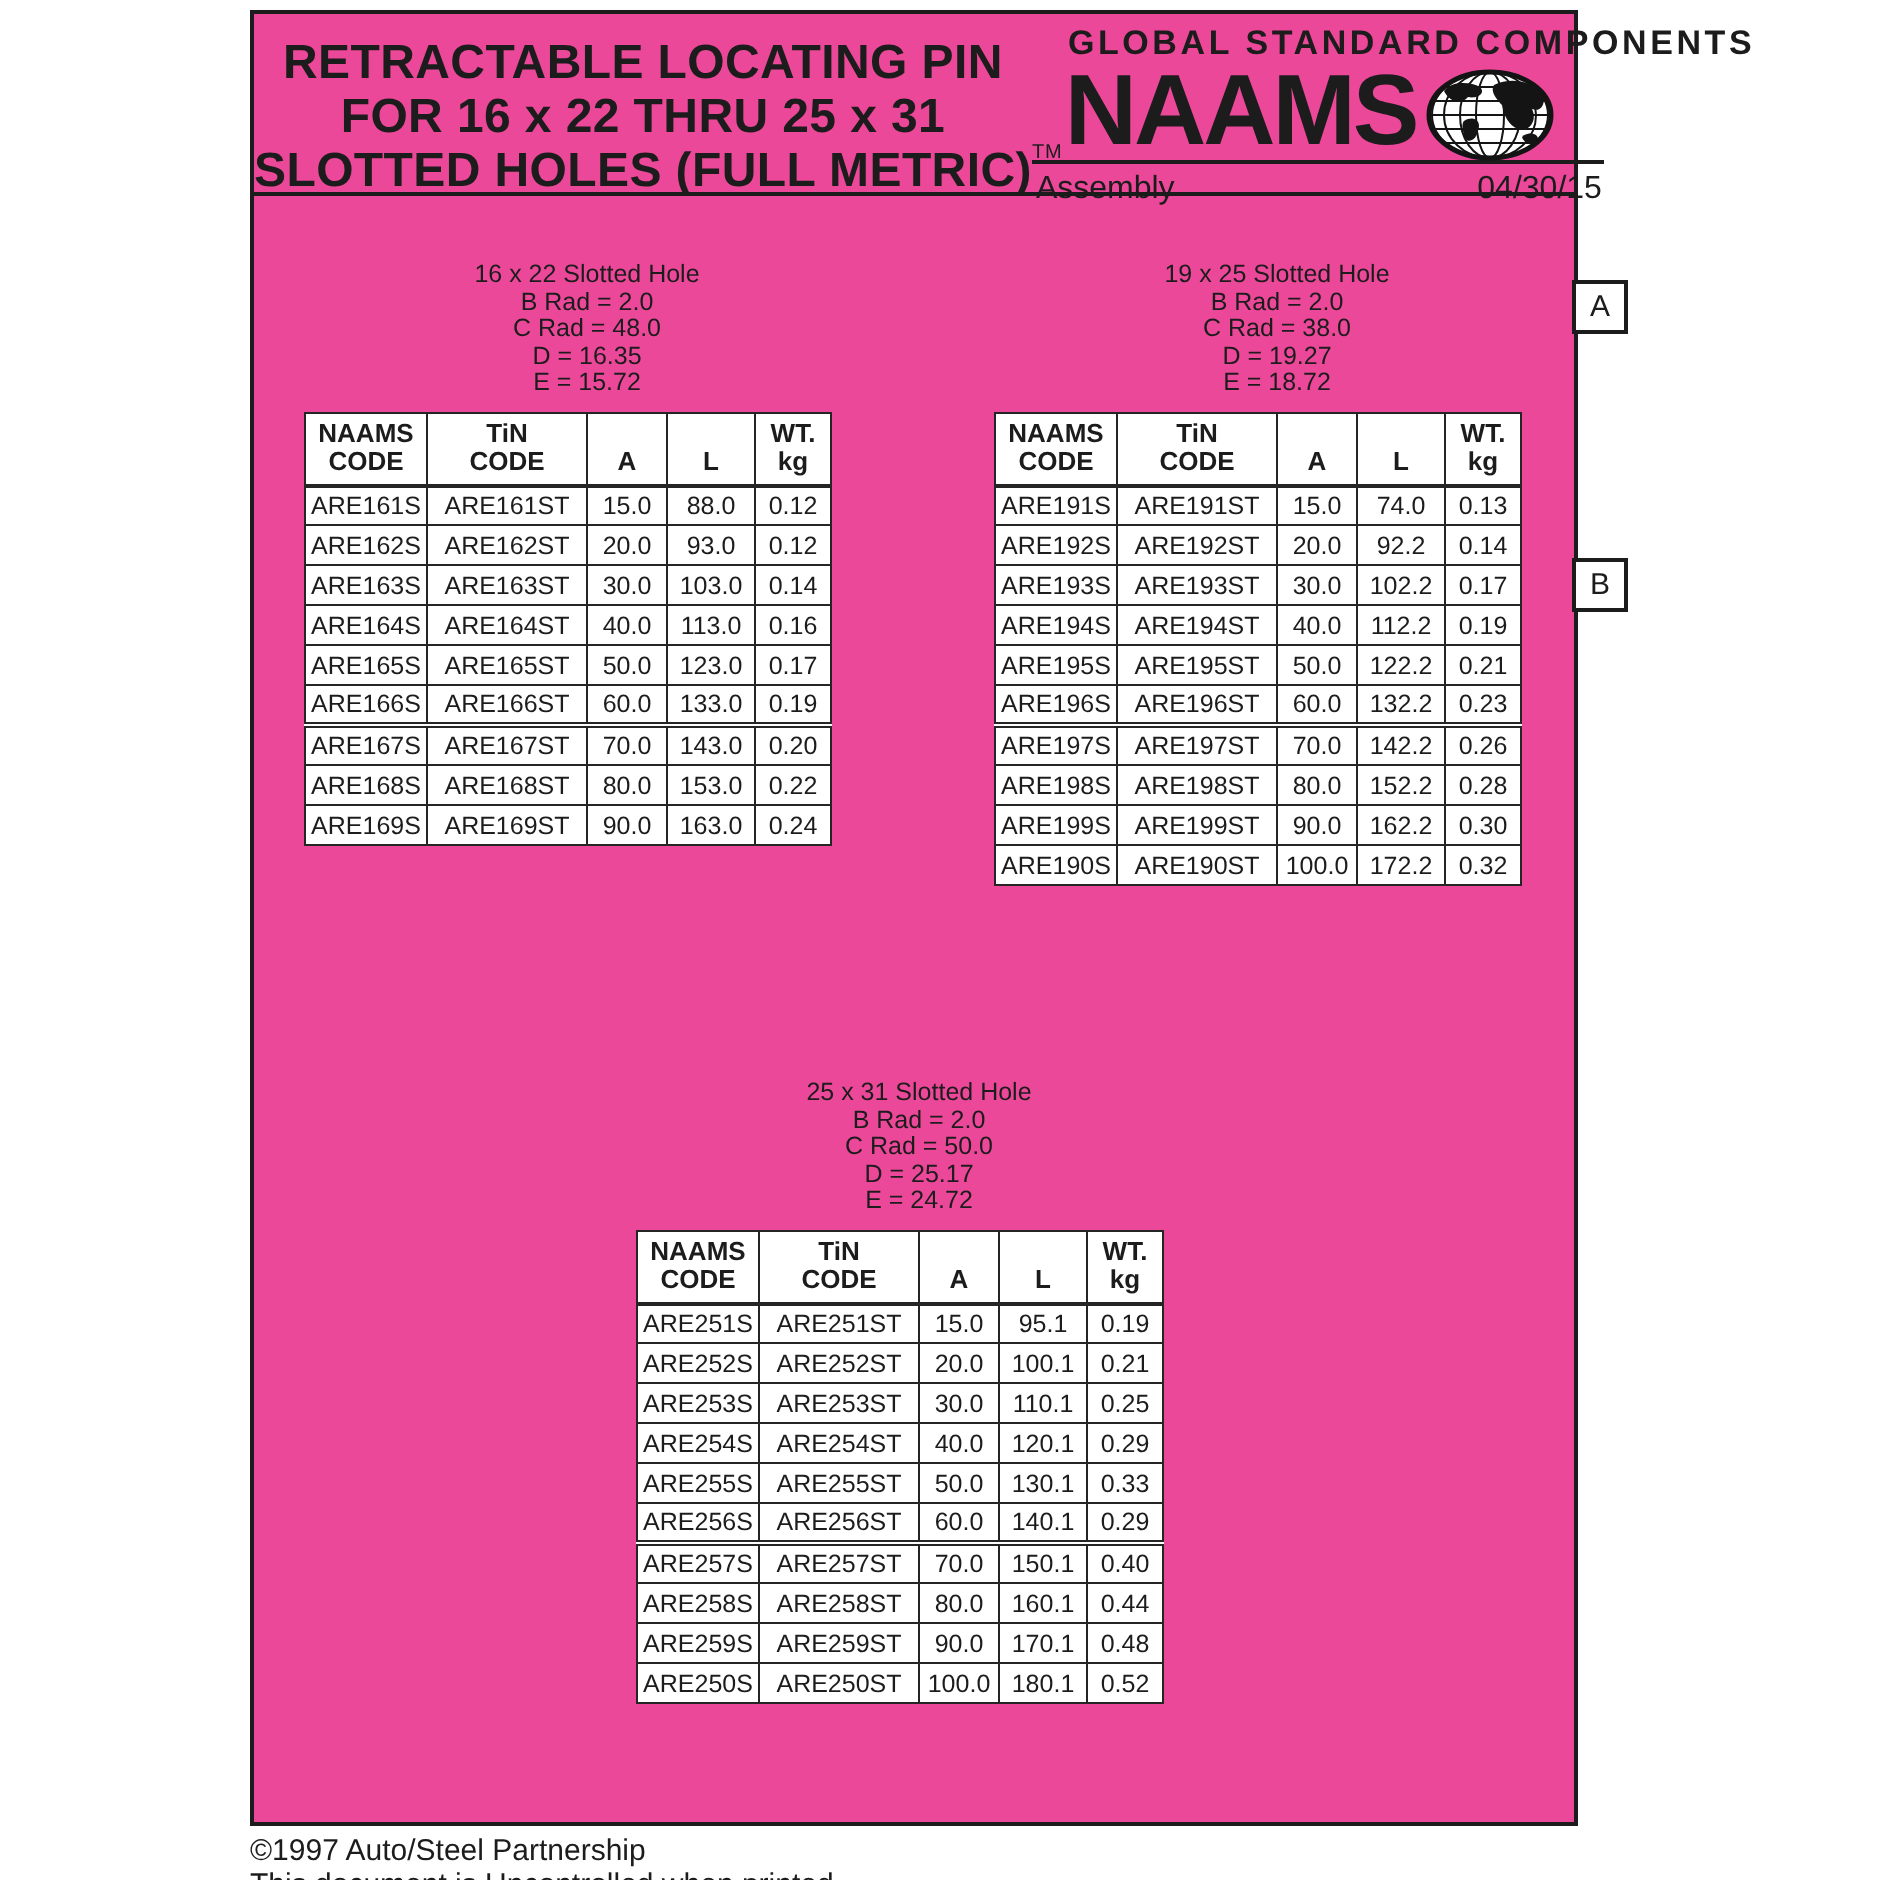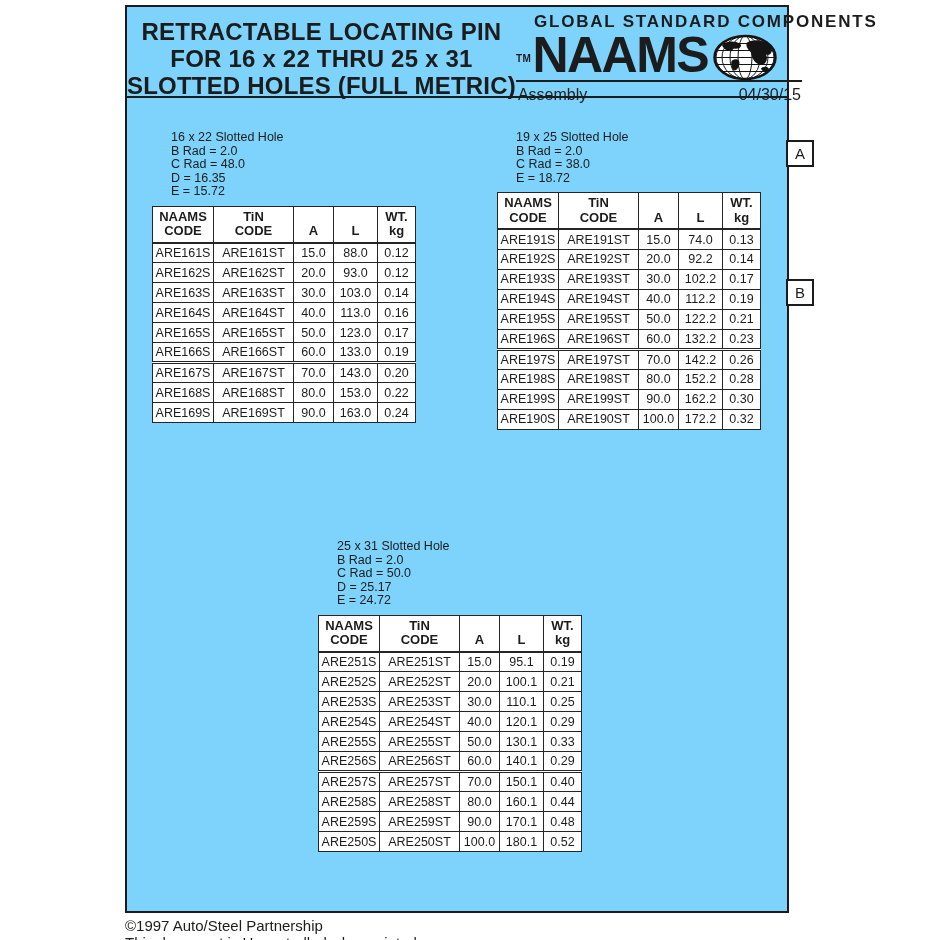--- a/index.html
+++ b/index.html
@@ -10,59 +10,59 @@
     background: #ffffff;
     font-family: "Liberation Sans", sans-serif;
     color: #1c1c1c;
     overflow: hidden;
   }
   .sheet {
     position: absolute;
     left: 125px; top: 5px;
     width: 664px; height: 908px;
     border: 2px solid #1c1c1c;
-    background: #7dd3fc;
+    background: #ec4899;
   }
   
   .header { display: flex; height: 91px; border-bottom: 2px solid #1c1c1c; }
   .title {
     flex: 1;
     text-align: center;
     font-weight: bold;
     font-size: 24px;
     line-height: 27px;
     letter-spacing: 0.2px;
     padding-top: 11px;
     white-space: nowrap;
   }
   .brand { width: 300px; padding: 5px 14px 0 0; }
   .tagline {
     font-size: 17px; font-weight: bold;
     letter-spacing: 1.8px; white-space: nowrap; margin-left: 18px;
   }
   .logo-row { display: flex; align-items: flex-start; height: 47px; }
-  .tm { font-size: 10px; font-weight: bold; margin-top: 21px; margin-right: 1px; letter-spacing: 0.5px; }
+  .tm { font-size: 10px; font-weight: normal; margin-top: 39px; margin-right: 1px; letter-spacing: 0.5px; }
   .naams {
     font-size: 50px; font-weight: bold;
     line-height: 41px; letter-spacing: -1.5px;
     margin-top: 3px;
   }
   .globe { margin-left: 4px; margin-top: 2px; flex: 0 0 auto; }
   .brand-rule { border-top: 2px solid #1c1c1c; margin-top: 1px; }
   .brand-meta {
     display: flex; justify-content: space-between;
     font-size: 16px; padding: 4px 1px 0 2px;
   }
   
   .content { position: relative; height: 811px; }
   .table-group { position: absolute; }
   .tg-0 { left: 25px;  top: 33px; }
   .tg-1 { left: 370px; top: 33px; }
   .tg-2 { left: 191px; top: 442px; }
-  .info-block { font-size: 12.5px; line-height: 13.6px; margin-left: 19px; }
+  .info-block { font-size: 12.5px; line-height: 13.6px; margin-left: 19px; text-align: center; }
   .spec-table {
     border-collapse: collapse;
     table-layout: fixed;
     width: 263px;
     margin-top: 7px;
     background: #ffffff;
   }
   .spec-table th, .spec-table td {
     border: 1px solid #252525;
     text-align: center;
@@ -241,20 +241,21 @@
               </tr>
             </tbody>
         </table>
       </div>
 
       <div class="table-group tg-1">
         <div class="info-block">
             <div>19 x 25 Slotted Hole</div>
             <div>B Rad = 2.0</div>
             <div>C Rad = 38.0</div>
+            <div>D = 19.27</div>
             <div>E = 18.72</div>
           </div>
         <table class="spec-table">
           <colgroup>
               <col style="width:61px">
               <col style="width:80px">
               <col style="width:40px">
               <col style="width:44px">
               <col style="width:38px">
             </colgroup>

